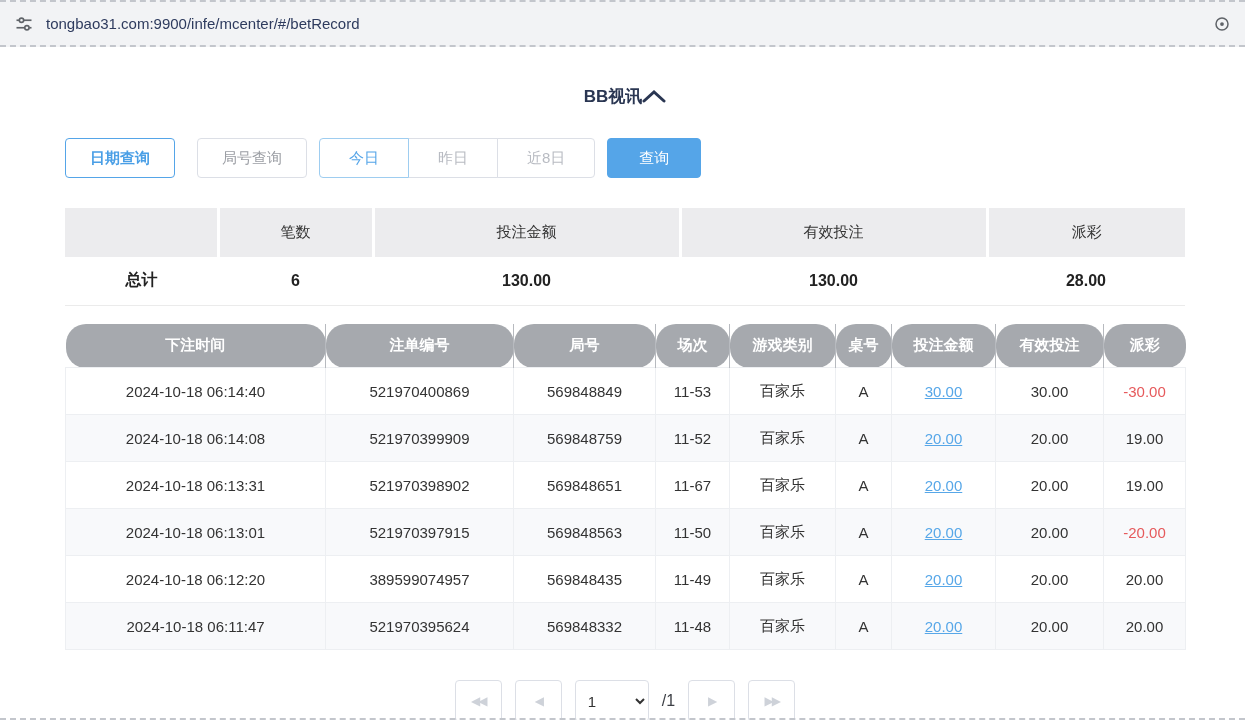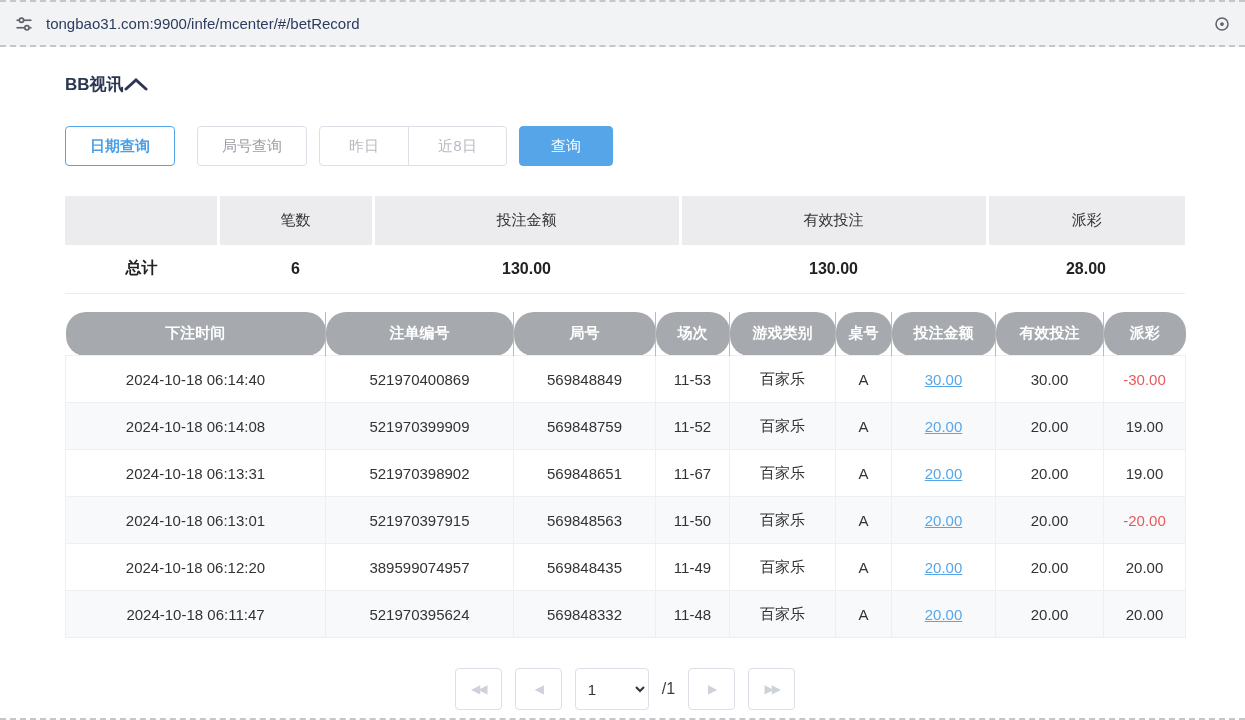--- a/index.html
+++ b/index.html
@@ -33,34 +33,33 @@
     flex: 1 1 auto;
     white-space: nowrap;
     overflow: hidden;
   }
   .icon-btn { display: flex; align-items: center; justify-content: center; cursor: pointer; }
 
   
   .content { padding: 0 60px 0 65px; }
 
   .panel-header {
-    margin-top: 26px;
-    display: flex;
-    align-items: center;
-    justify-content: flex-start;
+    margin-top: 38px;
+    display: flex;
+    align-items: center;
+    justify-content: center;
     width: 1120px;
   }
   .panel-title { font-size: 17px; font-weight: bold; color: #2a3652; }
 
   
   .filter-row {
     margin-top: 30px;
     display: flex;
     align-items: flex-start;
-    font-family: Liberation Mono, monospace;
   }
   .btn {
     height: 40px;
     border-radius: 4px;
     background: #fff;
     border: 1px solid #dcdfe6;
     font-size: 15px;
     padding: 0 24px;
     display: inline-flex;
     align-items: center;
@@ -222,20 +221,21 @@
       </svg>
     </span>
   </div>
 
   <div class="filter-row">
     <button class="btn btn-blue-outline">日期查询</button>
     <button class="btn btn-gray">局号查询</button>
 
 
     <div class="quick-group">
+      <button class="btn active">今日</button>
       <button class="btn idle">昨日</button>
       <button class="btn idle">近8日</button>
     </div>
 
     <button class="btn btn-primary">查询</button>
   </div>
 
   <table class="summary-table">
     <colgroup>
       <col style="width:153px">

